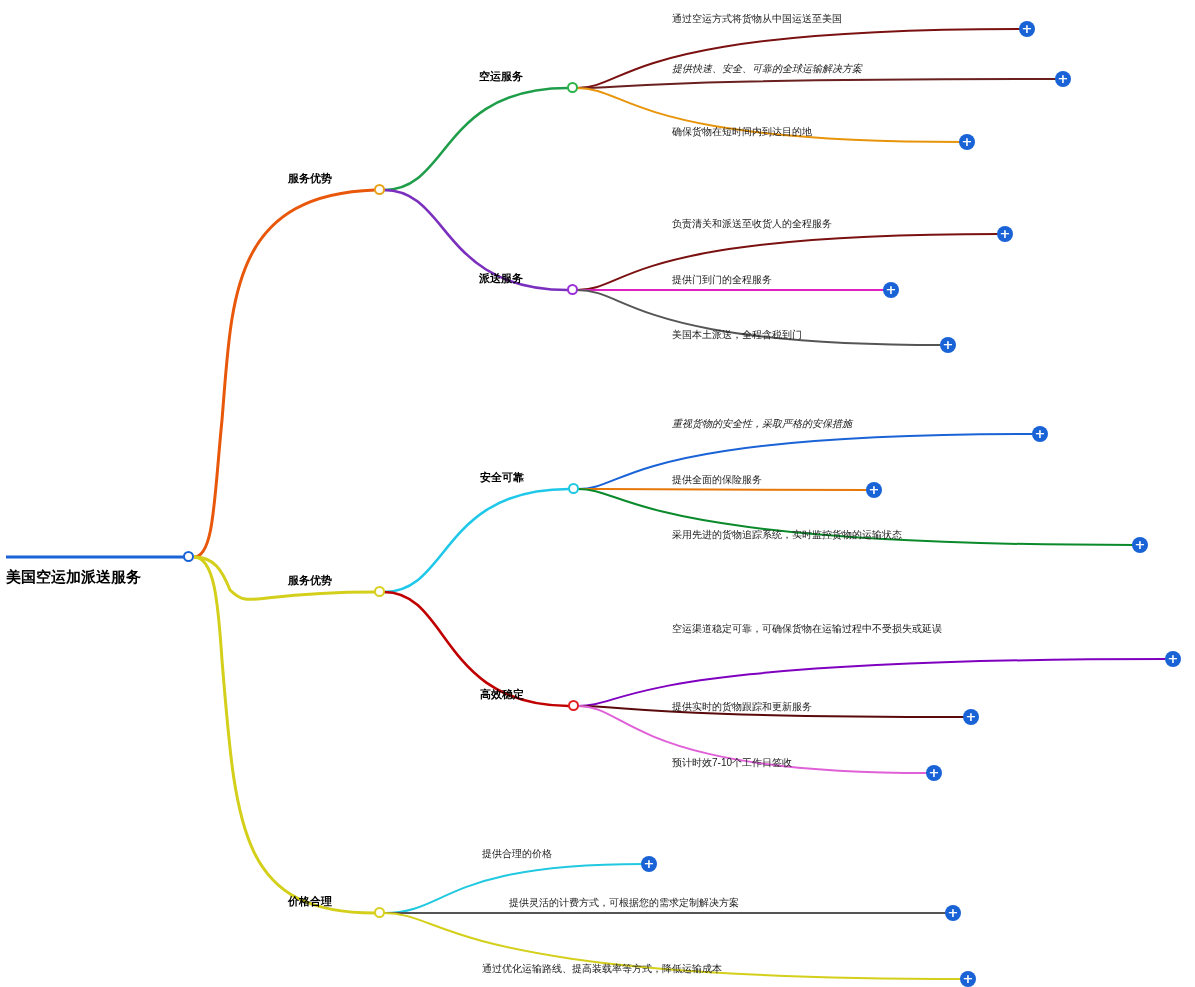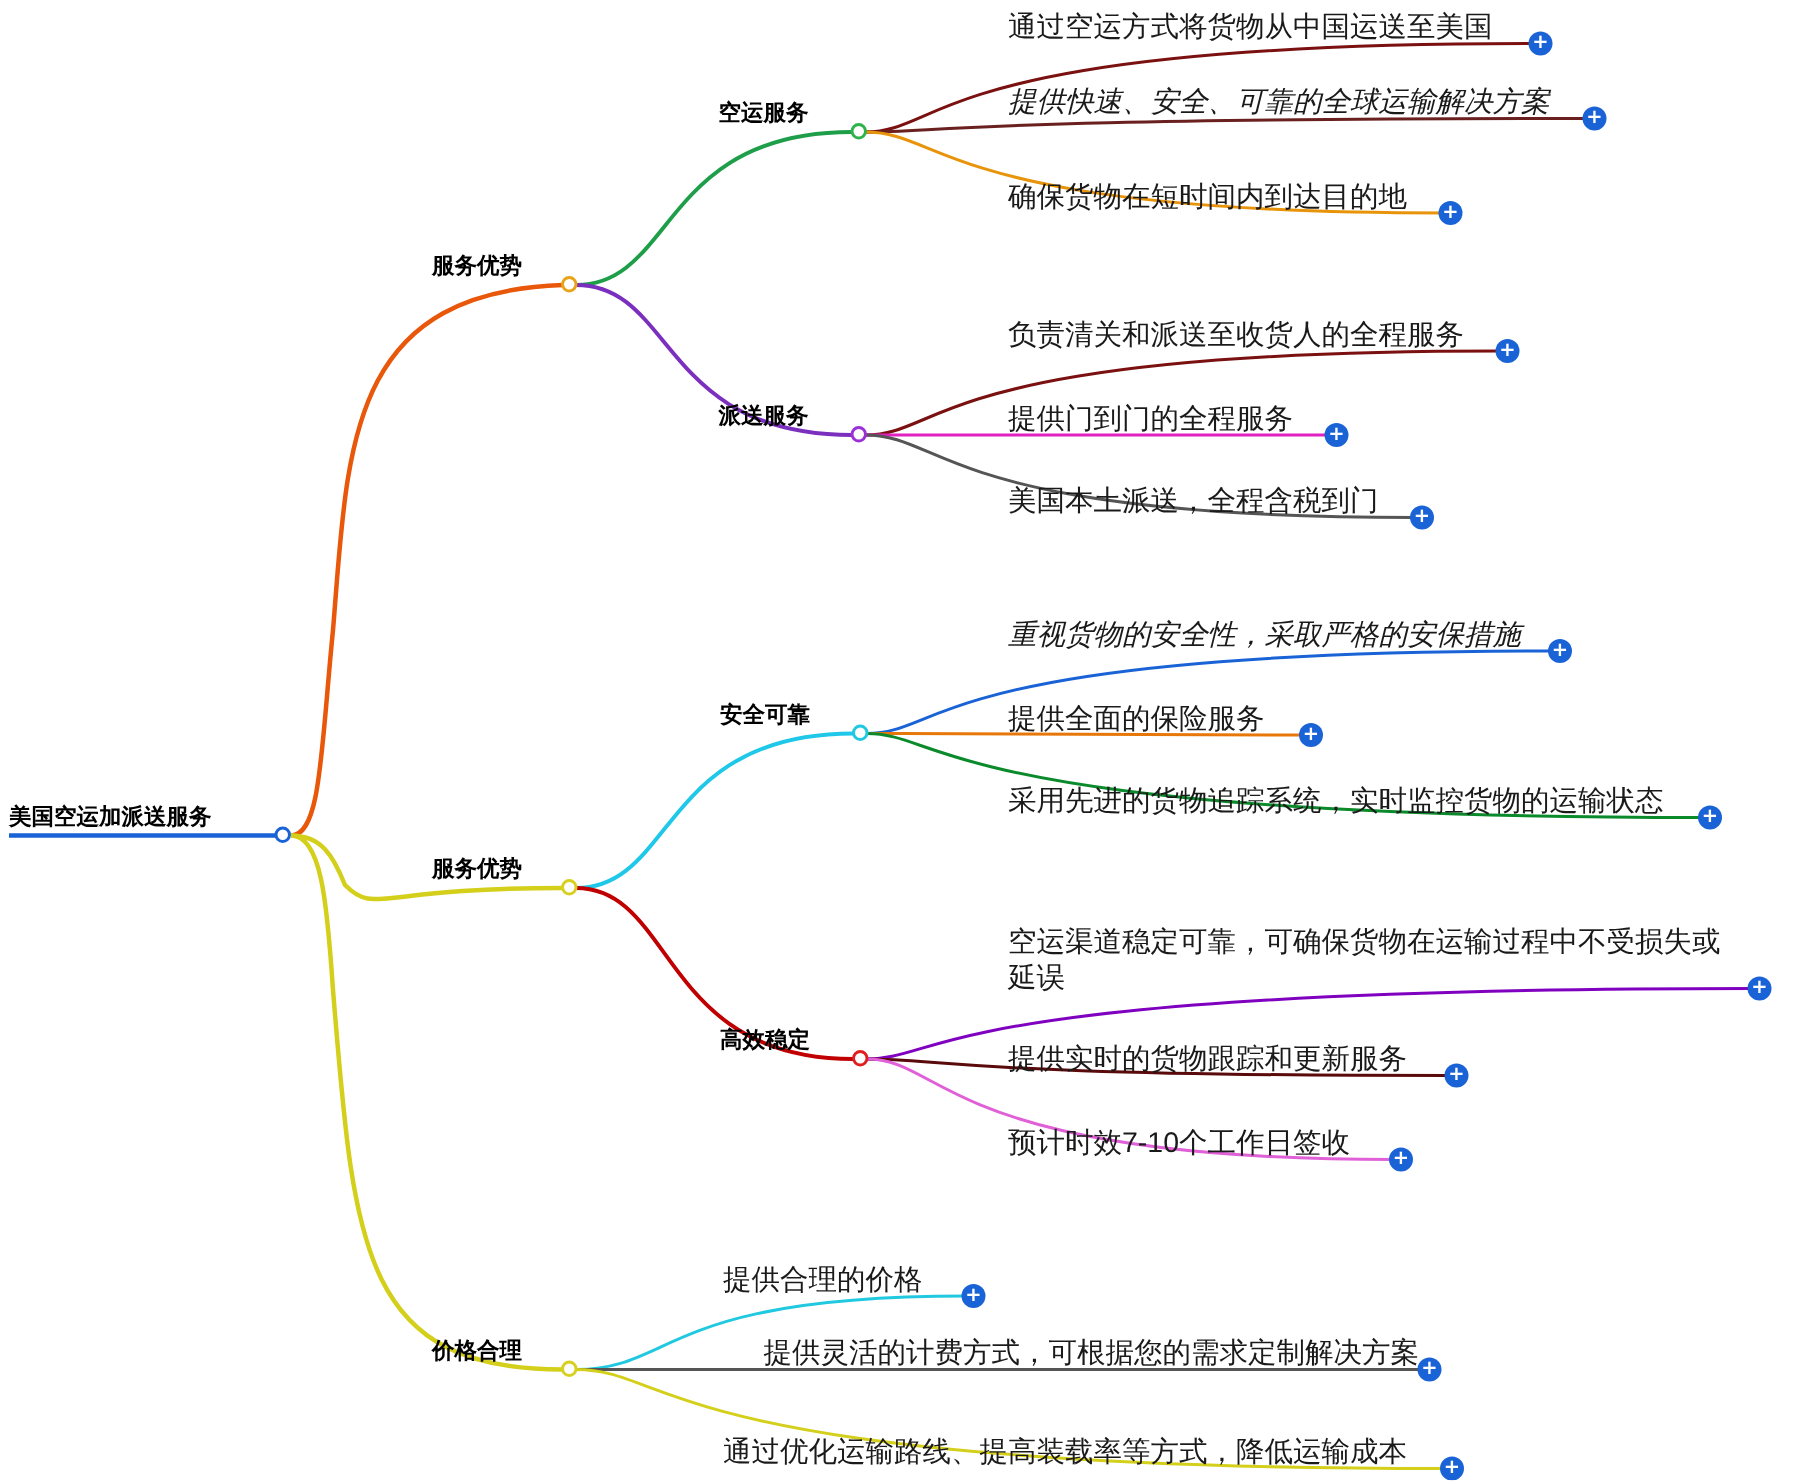--- a/index.html
+++ b/index.html
@@ -33,27 +33,27 @@
     color: #1a1a1a;
   }
   .node-root {
     font-weight: bold;
     font-size: 15px;
     color: #000000;
     padding-bottom: 2px;
   }
   .node-branch {
     font-weight: bold;
-    font-size: 15px;
+    font-size: 11px;
     color: #000000;
     padding-bottom: 2px;
   }
   .node-leaf {
     font-weight: normal;
-    font-size: 19px;
+    font-size: 10px;
     color: #1a1a1a;
     padding-bottom: 2px;
   }
   .node-leaf.two-line {
     white-space: normal;
     width: 480px;
     line-height: 24px;
   }
   .plus {
     position: absolute;
@@ -117,21 +117,21 @@
     <path d="M578,706 C630,706 640,717 966,717" fill="none" stroke="#5a0a0a" stroke-width="2"></path>
     <path d="M578,706 C630,706 630,773 929,773" fill="none" stroke="#e060d8" stroke-width="2"></path>
 
     <path d="M384,913 C450,913 440,864 644,864" fill="none" stroke="#20c8e0" stroke-width="2"></path>
     <path d="M384,913 C450,913 450,913 948,913" fill="none" stroke="#555555" stroke-width="2"></path>
     <path d="M384,913 C450,913 440,979 963,979" fill="none" stroke="#d4cf1a" stroke-width="2"></path>
 
     <line x1="6" y1="557" x2="190" y2="557" stroke="#1a63d6" stroke-width="3"></line>
   </svg>
 
-  <div class="node node-root" style="left:6px; top:536px;">
+  <div class="node node-root" style="left:6px; top:568px;">
     <span>美国空运加派送服务</span>
   </div>
   <div class="dot" style="left:183px; top:551px; border-color:#1a63d6;"></div>
 
   <div class="node node-branch" style="left:288px; top:169px;">
     <span>服务优势</span>
   </div>
   <div class="dot" style="left:374px; top:184px; border-color:#e8a317;"></div>
 
   <div class="node node-branch" style="left:479px; top:67px;">

